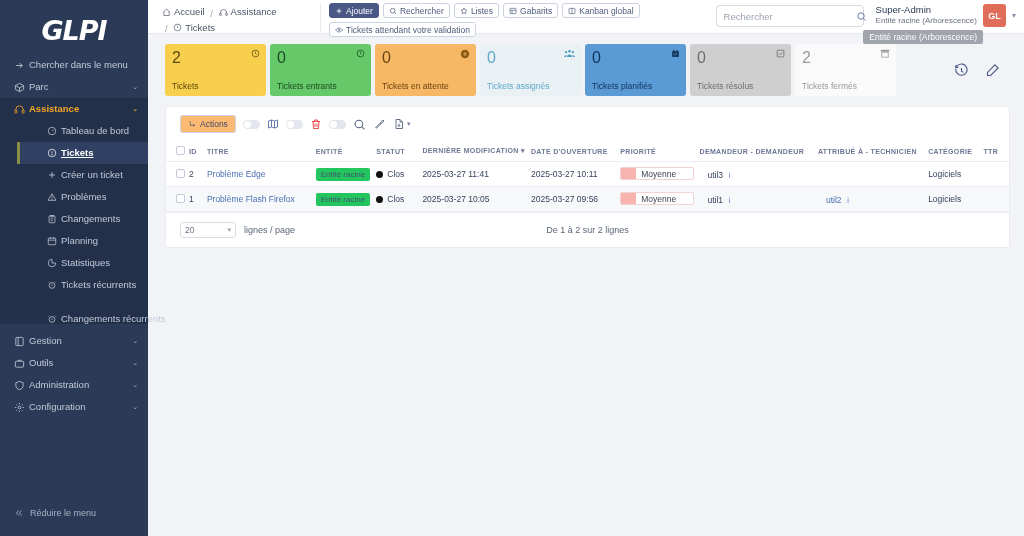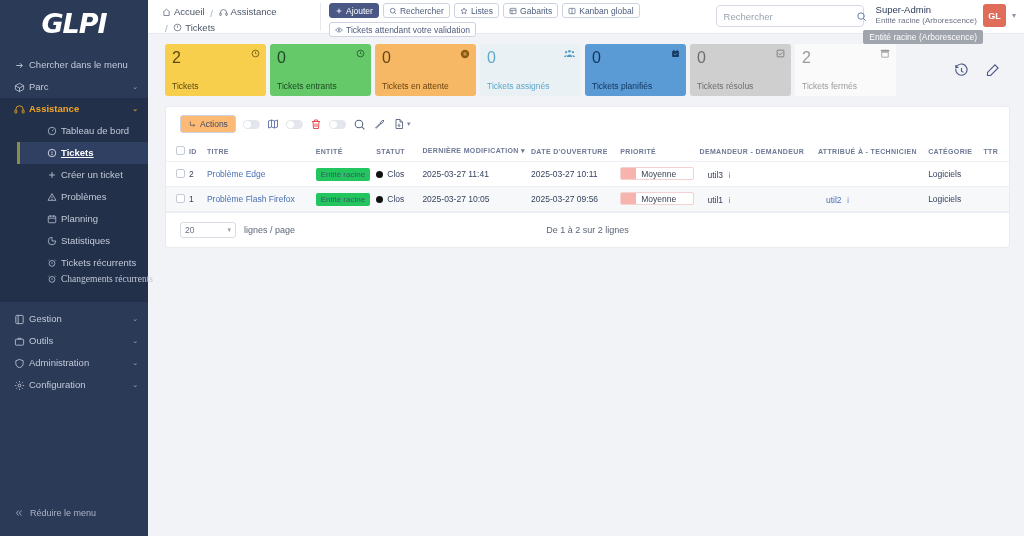--- a/index.html
+++ b/index.html
@@ -15,39 +15,39 @@
   #sidebar {
     width: 148px; height: 536px;
     background: #2b3a57;
     color: #c9d1e0;
     display: flex; flex-direction: column;
     flex: 0 0 148px;
     position: relative;
   }
   .brand {
     height: 46px;
-    display: flex; align-items: center; justify-content: center;
+    display: flex; align-items: flex-end; justify-content: center;
   }
   .brand-text {
     font-family: "DejaVu Sans", sans-serif;
     font-size: 27px; font-style: italic; font-weight: bold;
     color: #ffffff; letter-spacing: -1px;
   }
   .nav { margin-top: 8px; flex: 1 1 auto; }
   .nav-item {
     display: flex; align-items: center;
     height: 22px;
     padding: 0 10px 0 14px;
     font-size: 9.5px;
     color: #c3cad9;
     white-space: nowrap;
     cursor: pointer;
     position: relative;
   }
-  .nav-item.two-line { height: 28px; align-items: flex-start; font-family: Liberation Serif, serif; }
+  .nav-item.two-line { height: 28px; align-items: flex-end; }
   .nav-item .ico {
     width: 15px; flex: 0 0 15px;
     display: inline-flex; align-items: center; justify-content: flex-start;
     color: #c3cad9;
   }
   .nav-item .lbl { flex: 1 1 auto; line-height: 1.1; }
   .nav-item .caret { font-size: 7px; opacity: .75; }
   .nav-item.sub { padding-left: 30px; font-size: 9.5px; margin-left: 17px; }
   .nav-item.sub .ico { width: 14px; flex: 0 0 14px; }
   .nav-item.active-parent { color: #f5a623; font-weight: bold; }
@@ -299,20 +299,30 @@
         <span class="ico">
           <svg width="10" height="10" viewBox="0 0 24 24" fill="none" stroke="currentColor" stroke-width="1.8">
               <path d="M12 4L2.5 20h19z"></path>
               <path d="M12 10v4"></path>
               <circle cx="12" cy="17" r=".6" fill="currentColor"></circle>
             </svg>
         </span>
         <span class="lbl">Problèmes</span>
       </div>
 
+      <div class="nav-item sub">
+        <span class="ico">
+          <svg width="10" height="10" viewBox="0 0 24 24" fill="none" stroke="currentColor" stroke-width="1.8">
+              <rect x="5" y="4" width="14" height="17" rx="2"></rect>
+              <path d="M9 4h6v3H9z"></path>
+              <path d="M9 12h6M9 16h4"></path>
+            </svg>
+        </span>
+        <span class="lbl">Changements</span>
+      </div>
 
       <div class="nav-item sub">
         <span class="ico">
           <svg width="10" height="10" viewBox="0 0 24 24" fill="none" stroke="currentColor" stroke-width="1.8">
               <rect x="3" y="5" width="18" height="16" rx="2"></rect>
               <path d="M3 10h18M8 3v4M16 3v4"></path>
             </svg>
         </span>
         <span class="lbl">Planning</span>
       </div>

